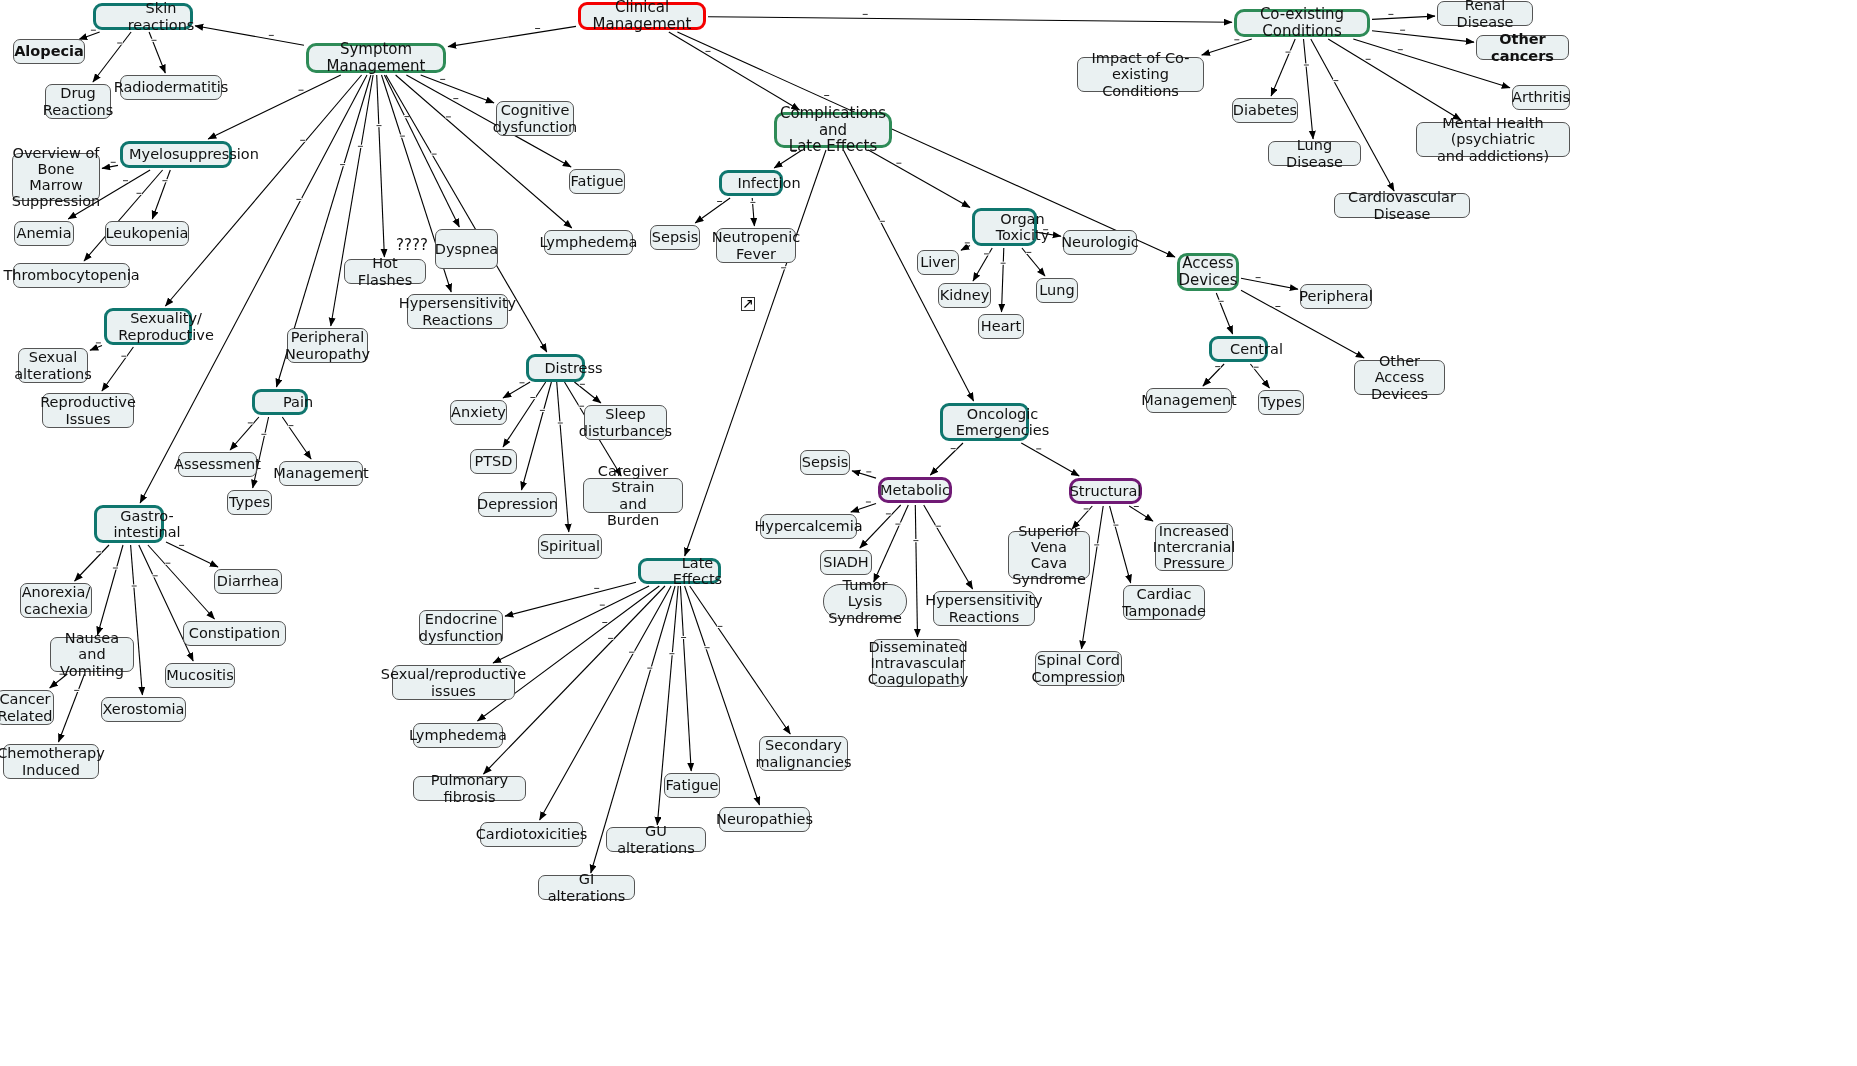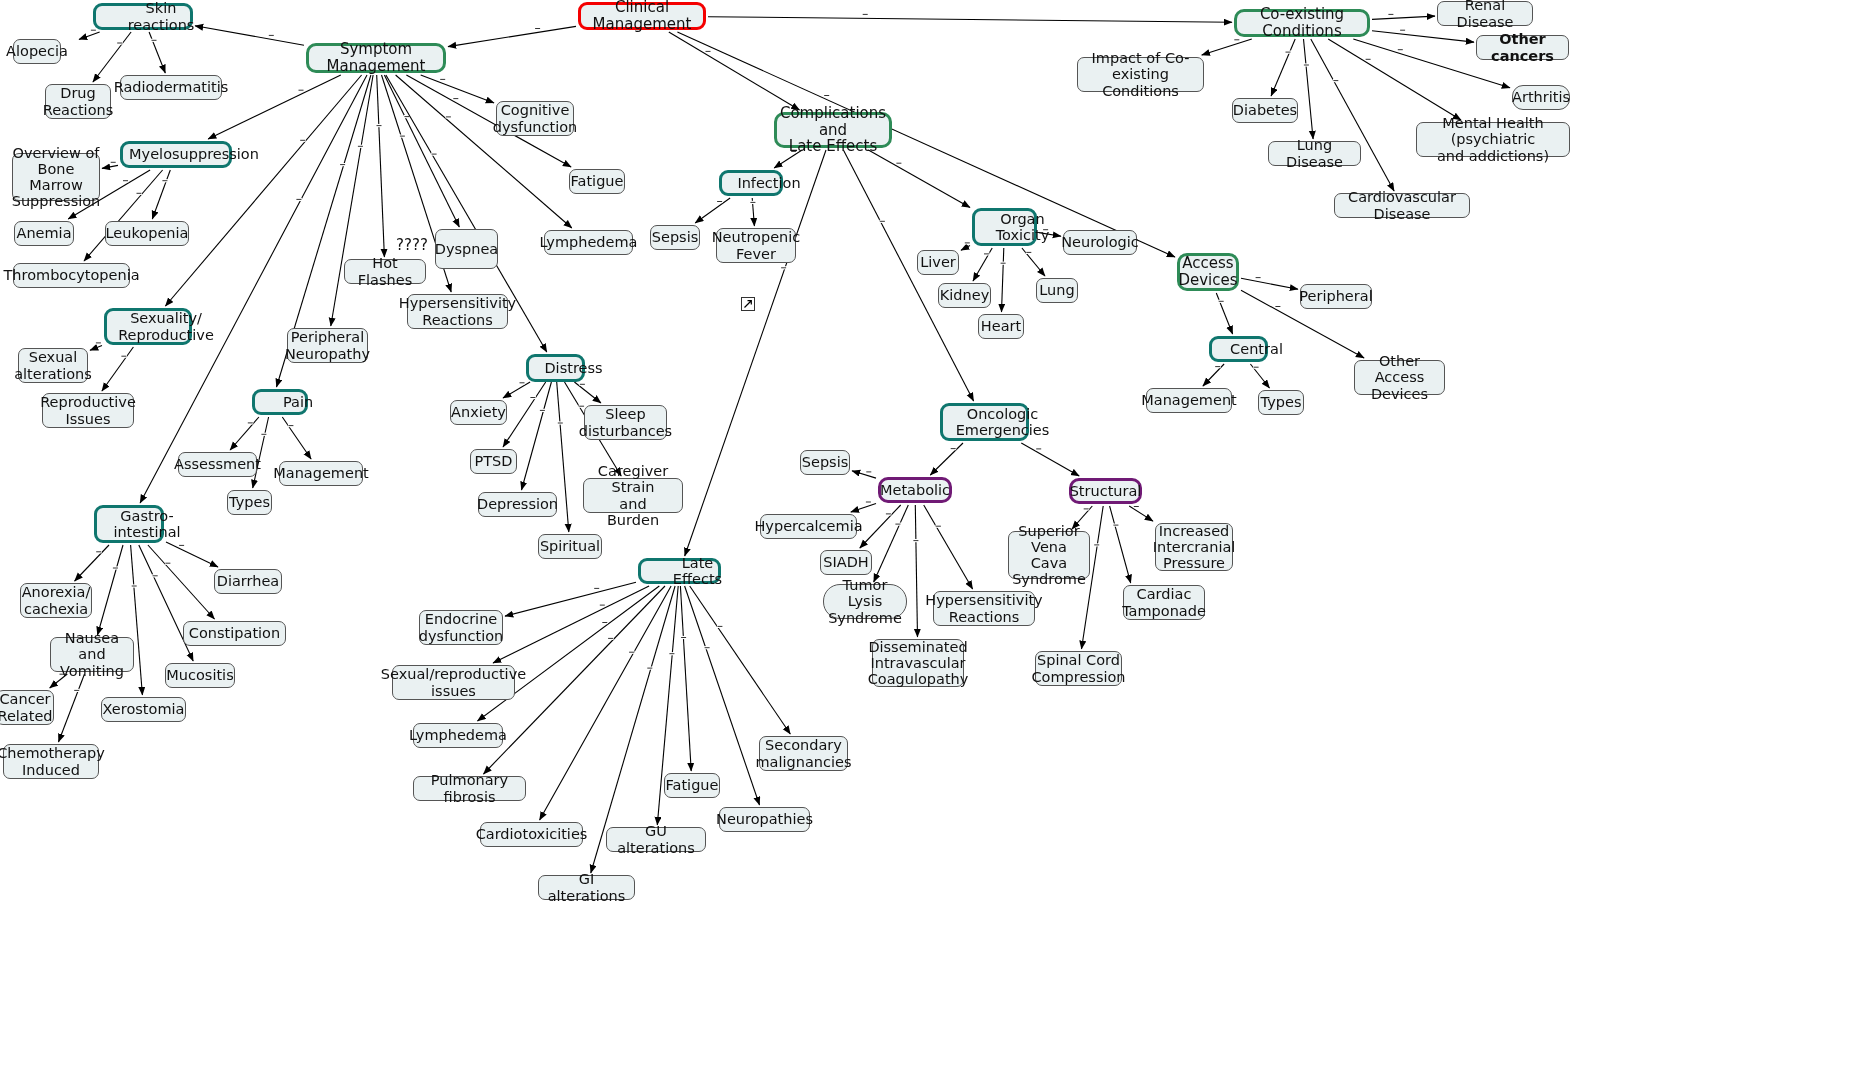--- a/index.html
+++ b/index.html
@@ -359,21 +359,21 @@
       </g>
   </svg>
 
   <div id="nodes-group">
       <div class="node lvl-root" style="left: 578px; top: 2px; width: 128px; height: 28px;">Clinical Management</div>
       <div class="node lvl-green" style="left: 306px; top: 43px; width: 140px; height: 30px;">Symptom Management</div>
       <div class="node lvl-green" style="left: 774px; top: 112px; width: 118px; height: 36px;">Complications and
 Late Effects</div>
       <div class="node lvl-green" style="left: 1234px; top: 9px; width: 136px; height: 28px;">Co-existing Conditions</div>
       <div class="node lvl-blue" style="left: 93px; top: 3px; width: 100px; height: 27px;">Skin reactions</div>
-      <div class="node lvl-plain" style="left: 13px; top: 39px; width: 48px; height: 25px;">Alopecia</div>
+      <div class="node lvl-plain" style="left: 13px; top: 39px; width: 72px; height: 25px; font-weight: bold;">Alopecia</div>
       <div class="node lvl-plain" style="left: 45px; top: 84px; width: 66px; height: 35px;">Drug
 Reactions</div>
       <div class="node lvl-plain" style="left: 120px; top: 75px; width: 102px; height: 25px;">Radiodermatitis</div>
       <div class="node lvl-blue" style="left: 120px; top: 141px; width: 112px; height: 27px;">Myelosuppression</div>
       <div class="node lvl-plain" style="left: 12px; top: 153px; width: 88px; height: 48px;">Overview of
 Bone Marrow
 Suppression</div>
       <div class="node lvl-plain" style="left: 14px; top: 221px; width: 60px; height: 25px;">Anemia</div>
       <div class="node lvl-plain" style="left: 105px; top: 221px; width: 84px; height: 25px;">Leukopenia</div>
       <div class="node lvl-plain" style="left: 13px; top: 263px; width: 117px; height: 25px;">Thrombocytopenia</div>
@@ -477,21 +477,21 @@
       <div class="node lvl-plain" style="left: 1258px; top: 390px; width: 46px; height: 25px;">Types</div>
       <div class="node lvl-plain" style="left: 1354px; top: 360px; width: 91px; height: 35px;">Other Access
 Devices</div>
       <div class="node lvl-plain" style="left: 1077px; top: 57px; width: 127px; height: 35px;">Impact of Co-existing
 Conditions</div>
       <div class="node lvl-plain" style="left: 1232px; top: 98px; width: 66px; height: 25px;">Diabetes</div>
       <div class="node lvl-plain" style="left: 1268px; top: 141px; width: 93px; height: 25px;">Lung Disease</div>
       <div class="node lvl-plain" style="left: 1334px; top: 193px; width: 136px; height: 25px;">Cardiovascular Disease</div>
       <div class="node lvl-plain" style="left: 1437px; top: 1px; width: 96px; height: 25px;">Renal Disease</div>
       <div class="node lvl-plain" style="left: 1476px; top: 35px; width: 93px; height: 25px; font-weight: bold;">Other cancers</div>
-      <div class="node lvl-plain" style="left: 1512px; top: 85px; width: 58px; height: 25px; border-radius: 11px;">Arthritis</div>
+      <div class="node lvl-plain" style="left: 1512px; top: 85px; width: 58px; height: 25px;">Arthritis</div>
       <div class="node lvl-plain" style="left: 1416px; top: 122px; width: 154px; height: 35px;">Mental Health (psychiatric
 and addictions)</div>
     </div>
 
   <div class="qmark" style="left:396px; top:236px;">????</div>
 
   <svg class="ext-link-icon" style="left:741px; top:297px;" width="14" height="14" viewBox="0 0 14 14">
     <rect x="0.5" y="0.5" width="13" height="13" fill="#ffffff" stroke="#333" stroke-width="1"></rect>
     <path d="M3.5,10.5 L10,4 M6.5,3.7 L10.3,3.7 L10.3,7.5" fill="none" stroke="#000" stroke-width="1.2"></path>
   </svg>

